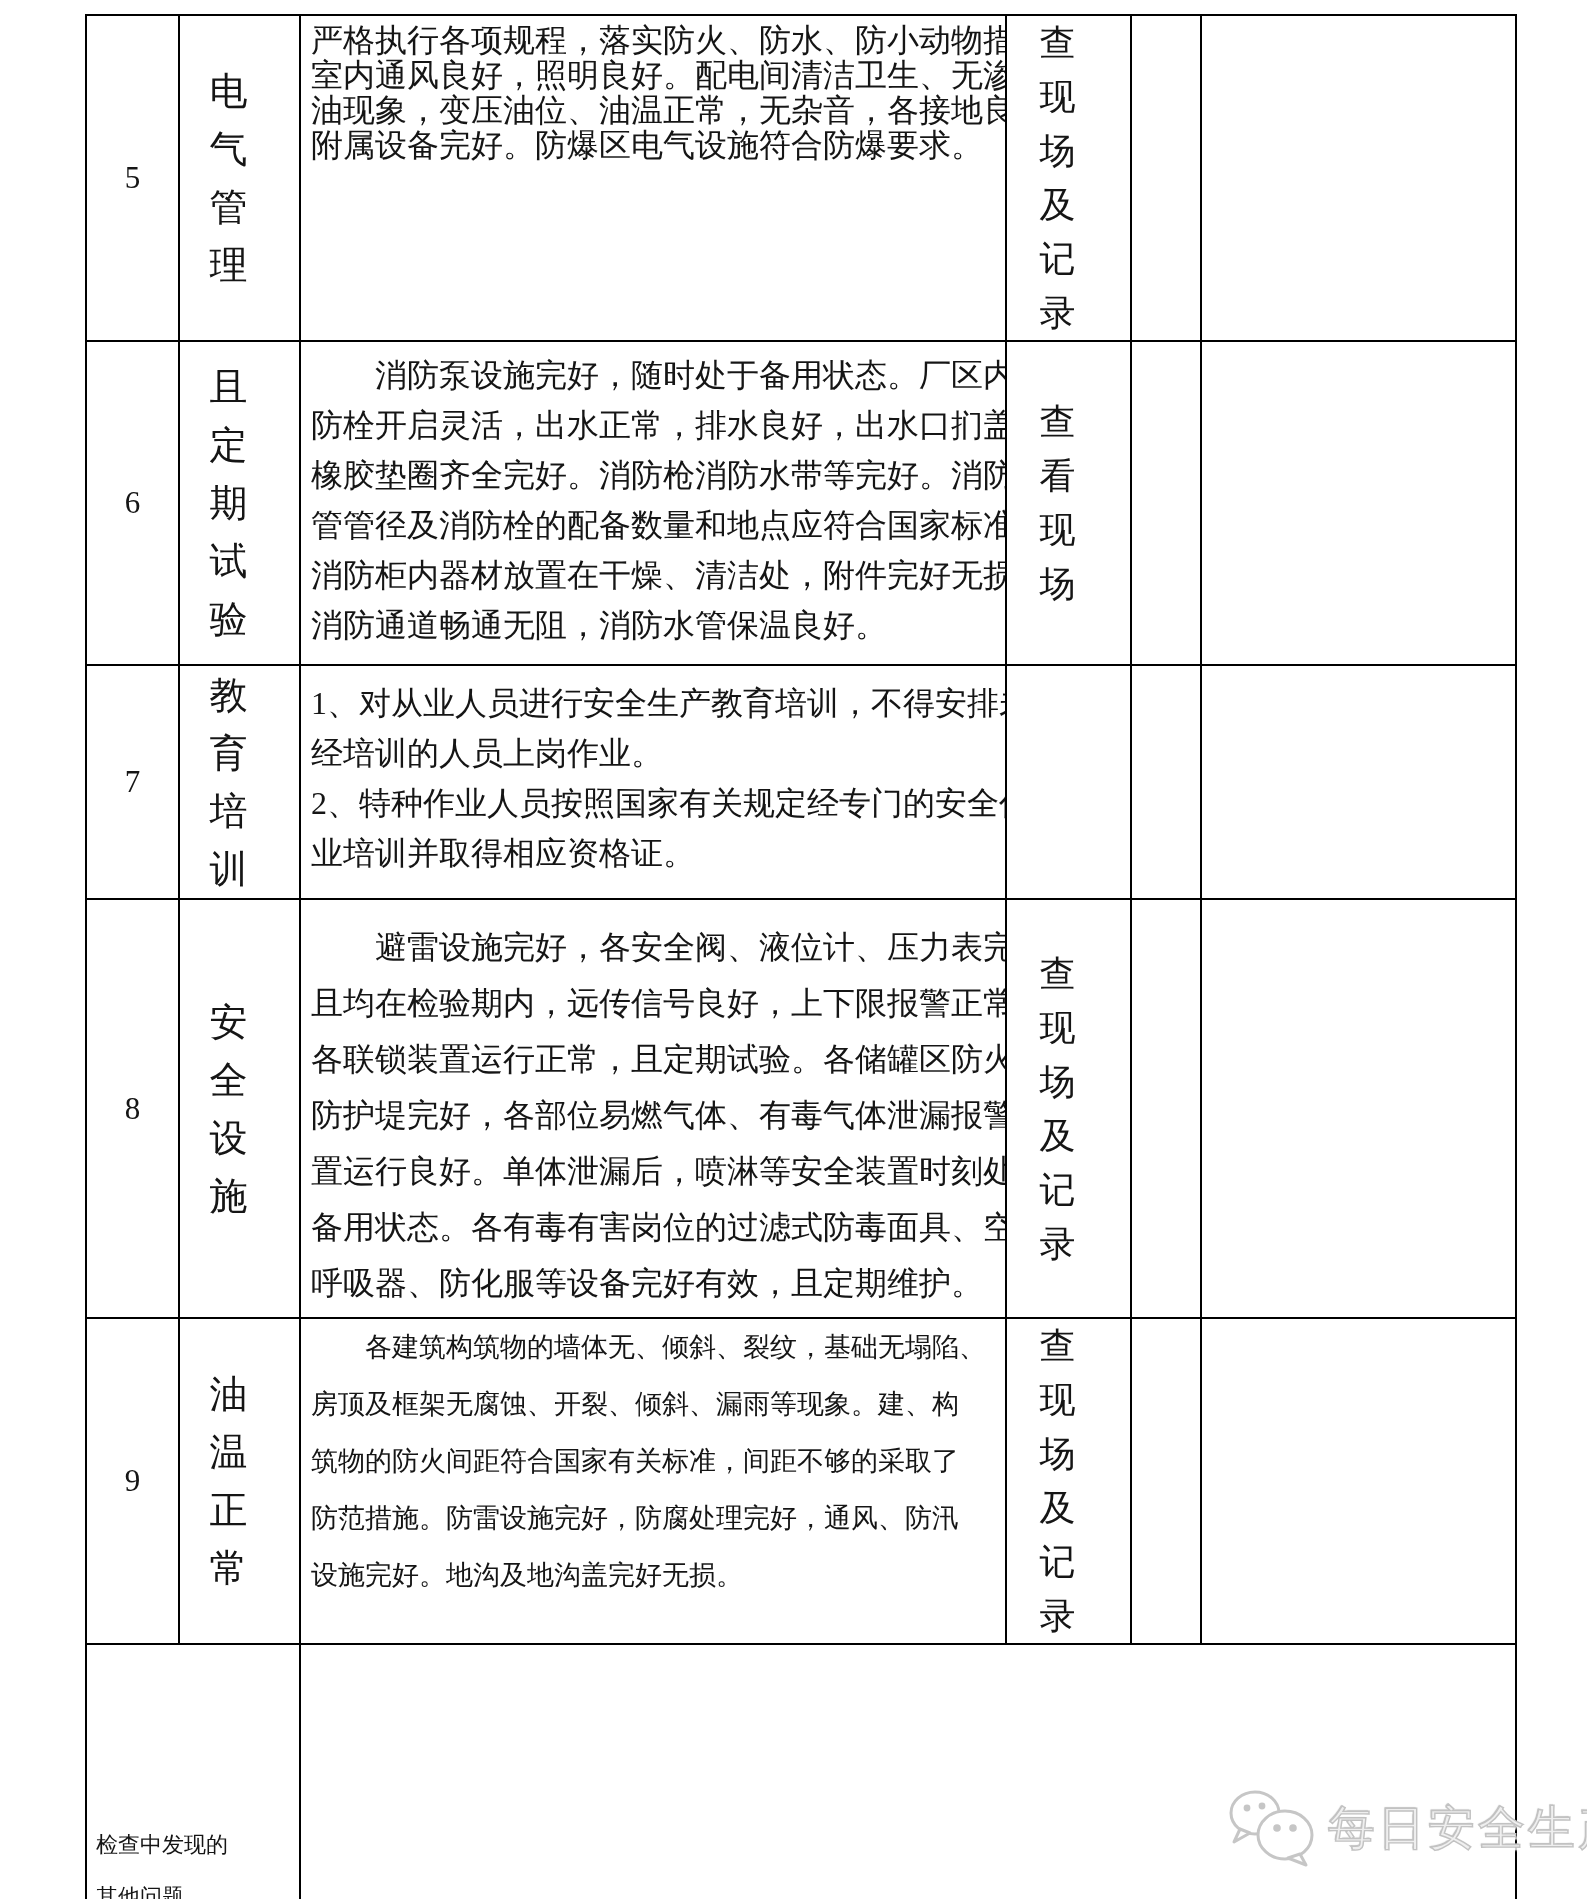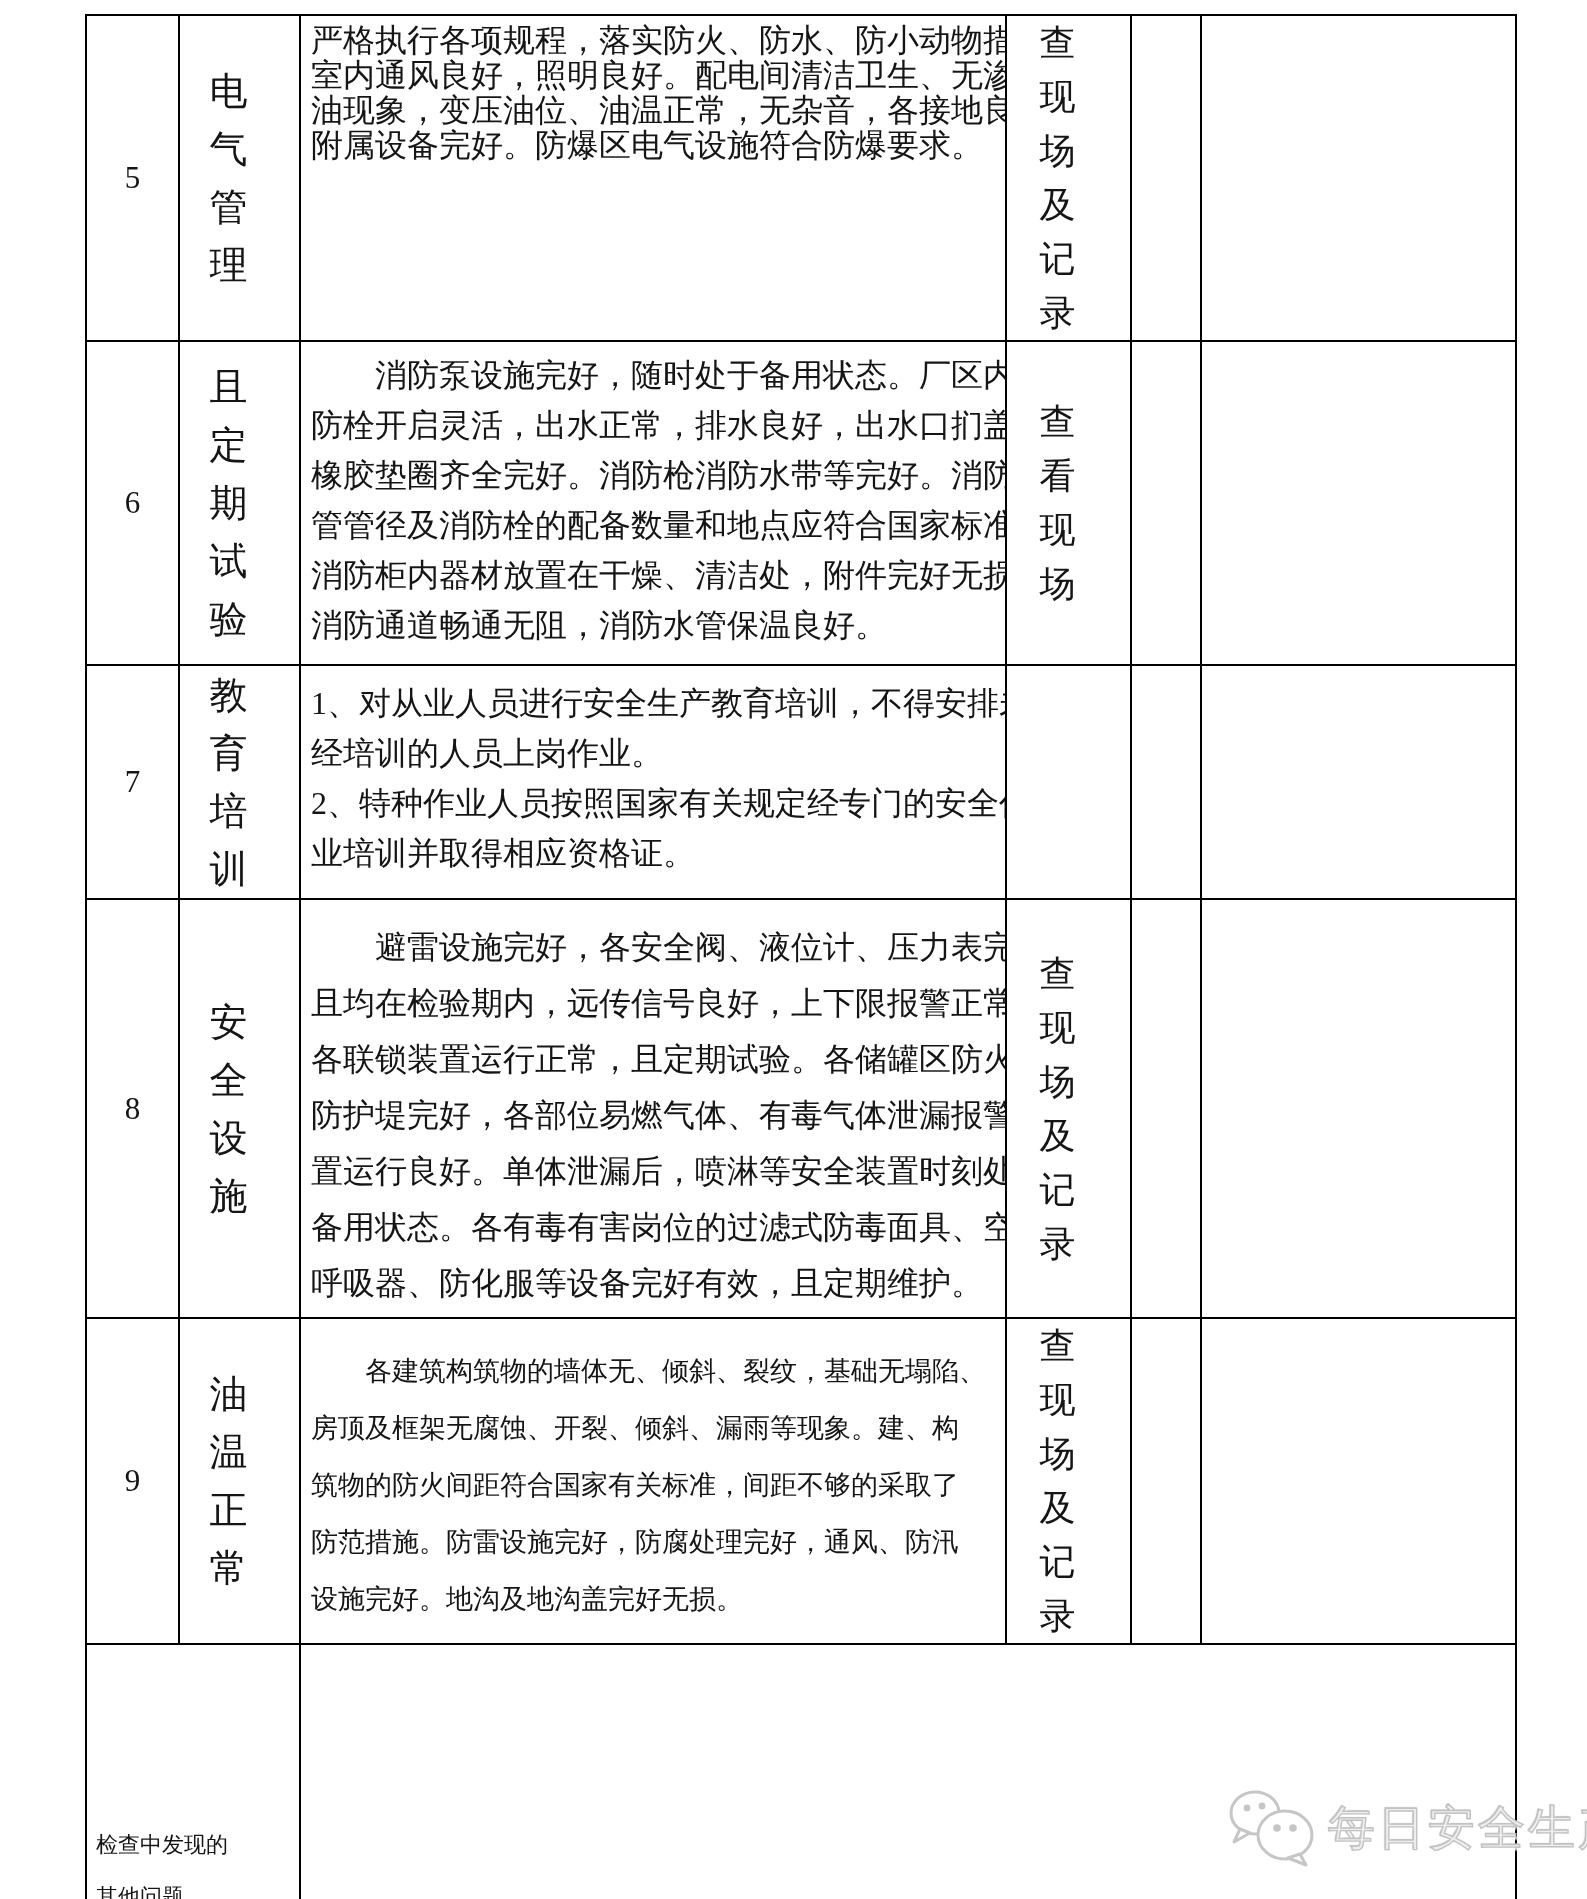--- a/index.html
+++ b/index.html
@@ -24,21 +24,21 @@
   .cat{text-align:center;}
   .cat span{display:inline-block;width:60px;font-size:38px;line-height:58px;
             word-break:break-all;text-align:left;}
   
   .desc{vertical-align:top;padding:4px 4px 0 10px;}
   .desc span{display:block;white-space:pre;font-size:32px;}
   tr.r5 .desc{padding-top:7px;}  tr.r5 .desc span{line-height:35px;}
   tr.r6 .desc{padding-top:8px;margin-top:48px;}  tr.r6 .desc span{line-height:50px;}
   tr.r7 .desc{padding-top:12px;}  tr.r7 .desc span{line-height:50px;}
   tr.r8 .desc{padding-top:19px;}  tr.r8 .desc span{line-height:56px;}
-  tr.r9 .desc{padding-top:24px;} tr.r9 .desc span{line-height:57px;font-size:27px;}
+  tr.r9 .desc{padding-top:0;} tr.r9 .desc span{line-height:57px;font-size:27px;}
   
   .method{text-align:center;}
   .method span{display:inline-block;width:58px;font-size:36px;line-height:54px;
                word-break:break-all;text-align:left;}
   
   .foot-label{vertical-align:middle;padding-left:9px;}
   .foot-label span{display:inline-block;width:152px;font-size:22px;line-height:52px;
                    word-break:break-all;text-align:left;}
   
   .watermark{position:absolute;left:1228px;top:1788px;display:flex;

